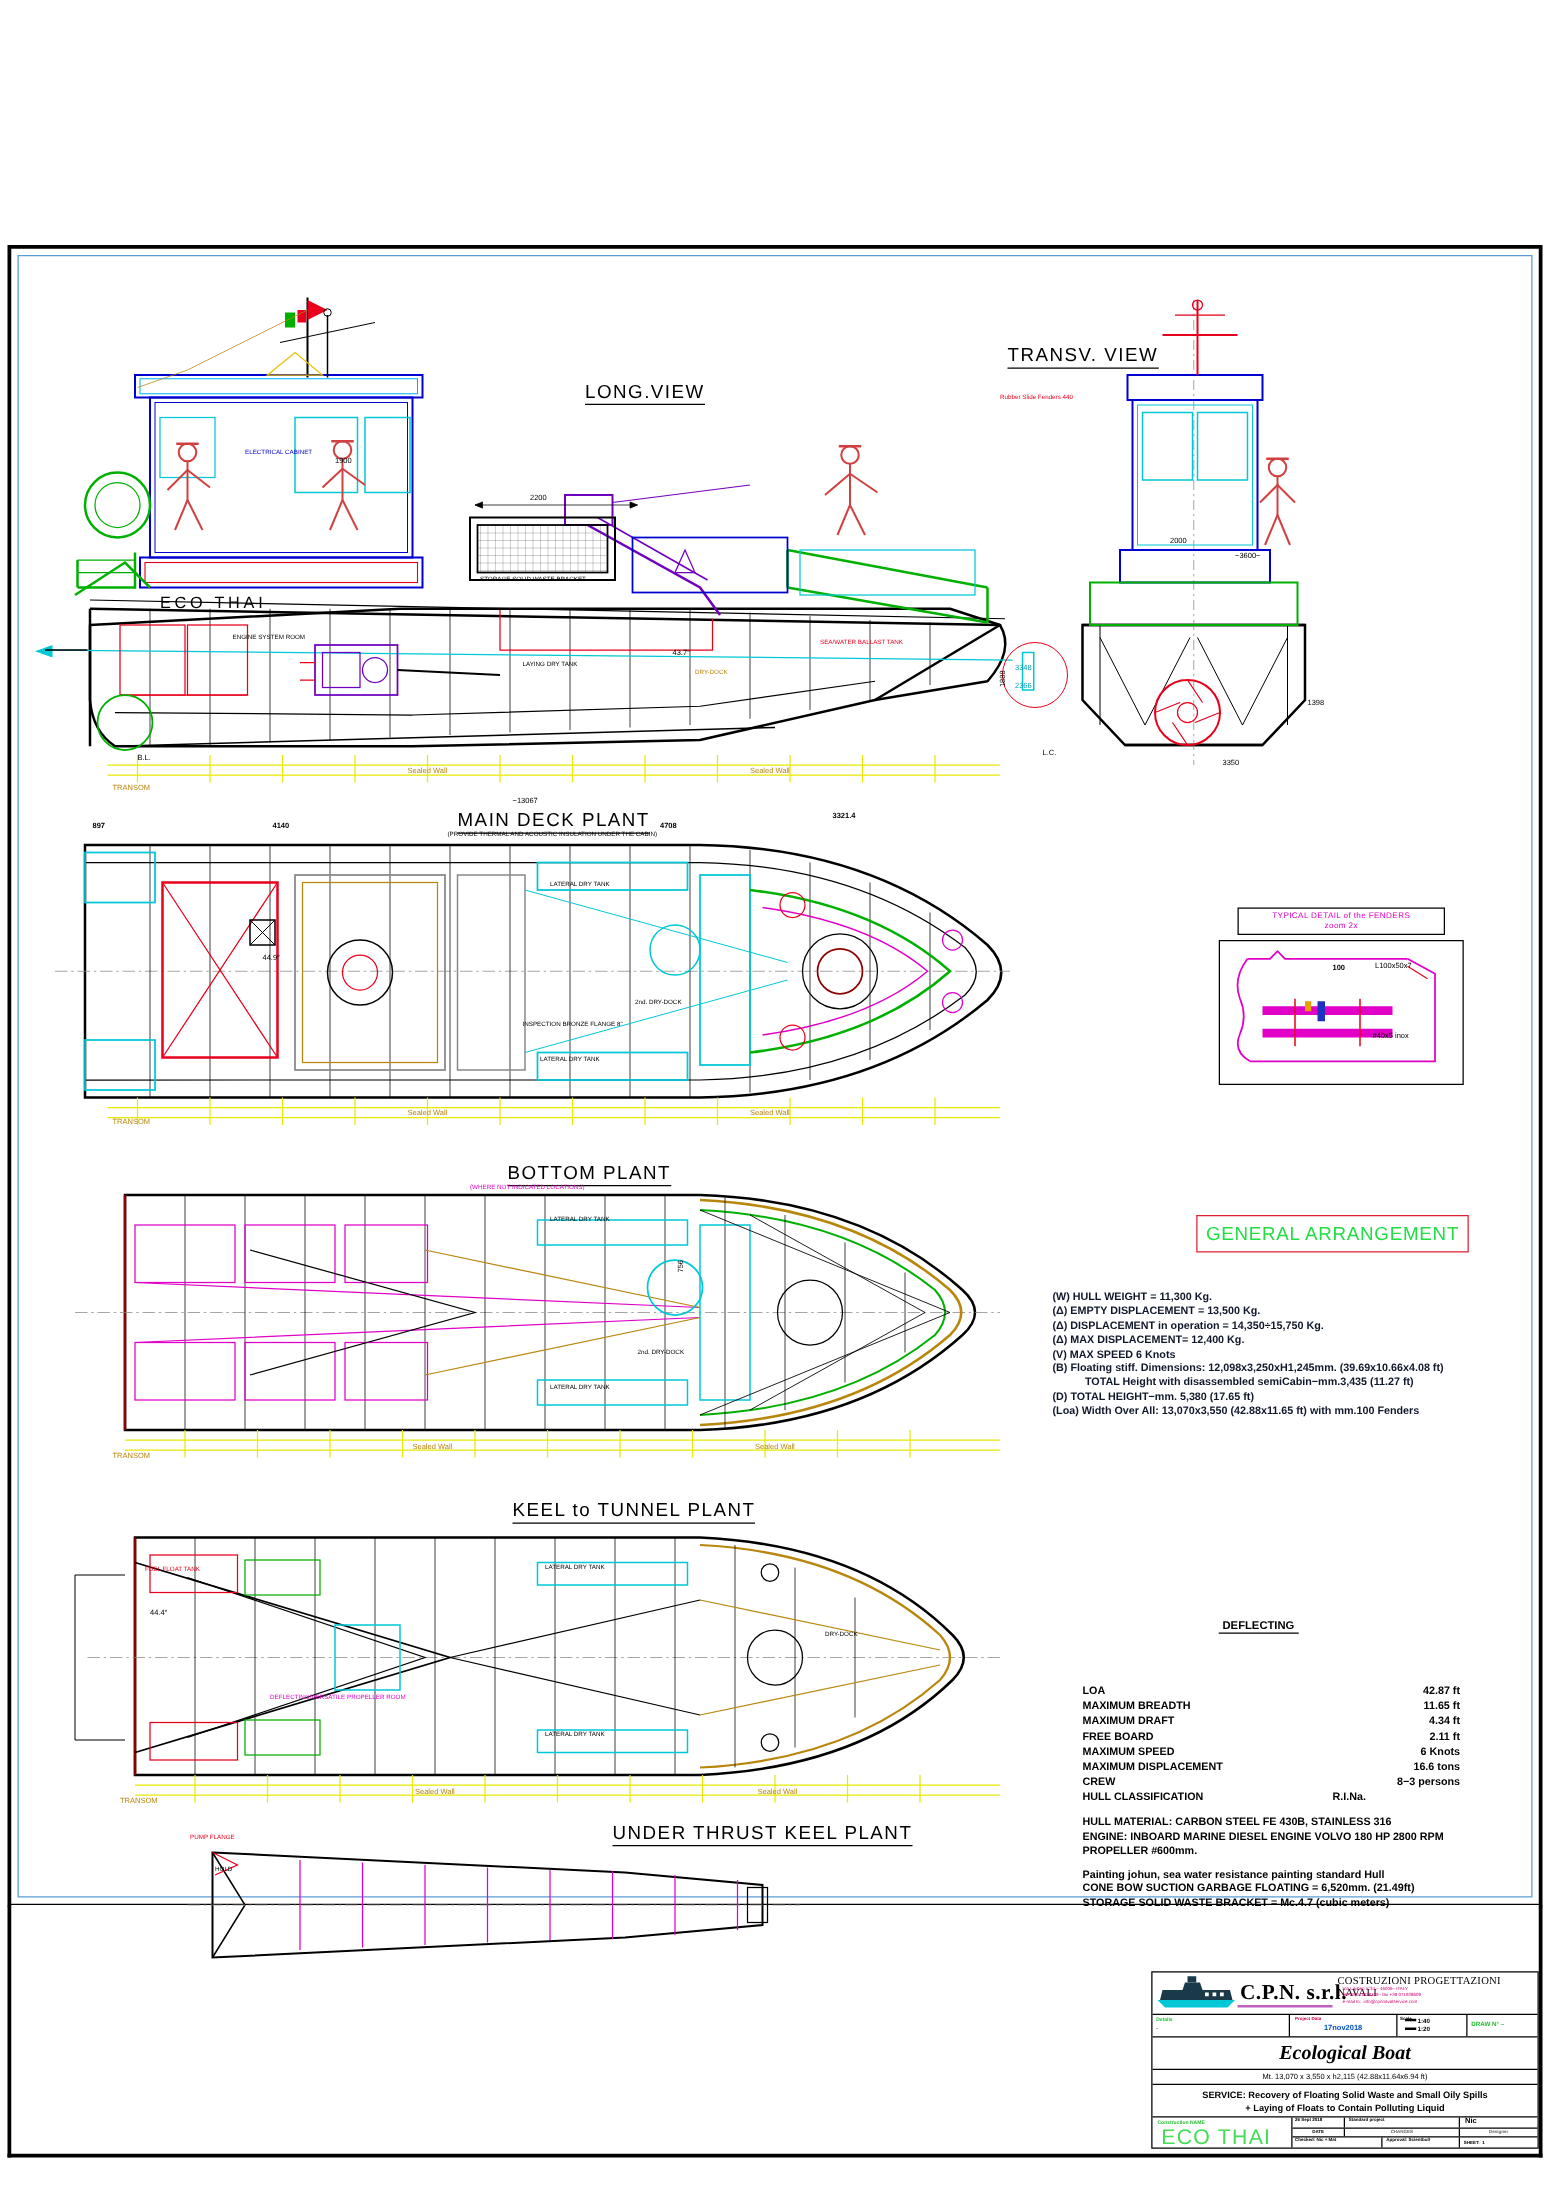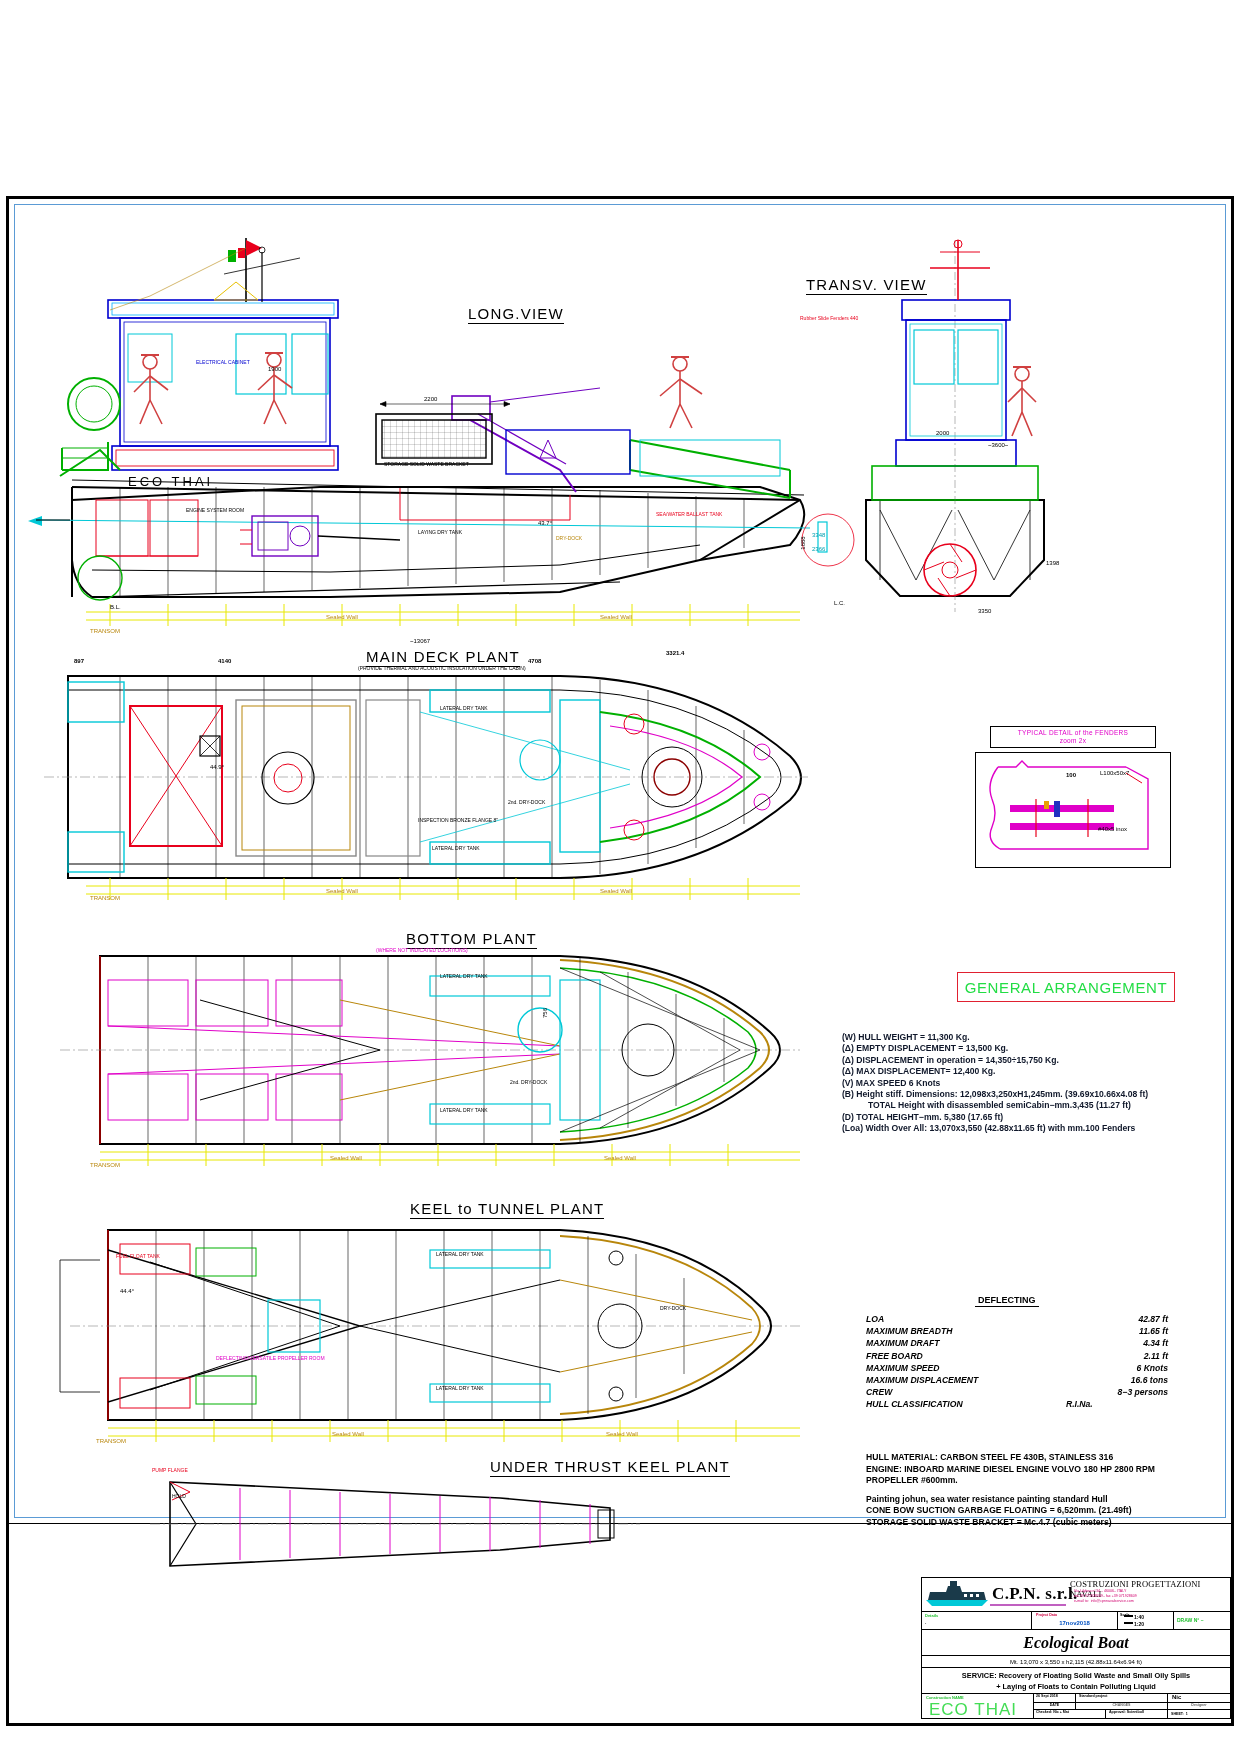--- a/index.html
+++ b/index.html
@@ -23,21 +23,21 @@
   .ga-banner span{color:#22dd44;font-size:15px;letter-spacing:.6px;}
 
   
   .spec{position:absolute;left:842px;top:1032px;width:392px;color:#0f172a;}
   .spec div{font-size:8.6px;line-height:11.4px;white-space:nowrap;font-weight:bold;font-family:"Liberation Sans",sans-serif;}
   .spec .ind{padding-left:26px;}
   .spec .tanks{margin-top:7px;}
   .spec .tanks div{padding-left:46px;}
 
   .part-title{position:absolute;left:975px;top:1295px;font-size:9px;font-weight:bold;border-bottom:1px solid #000;padding:0 3px 1px 3px;}
-  .ptable{position:absolute;left:866px;top:1313px;width:368px;font-style:italic;}
+  .ptable{position:absolute;left:866px;top:1346px;width:368px;}
   .ptable .prow{display:flex;font-size:8.6px;font-weight:bold;line-height:12.2px;}
   .ptable .pk{width:182px;}
   .ptable .pv{width:120px;text-align:right;}
 
   .spec2{position:absolute;left:866px;top:1452px;width:380px;}
   .spec2 div{font-size:8.6px;line-height:11.6px;font-weight:bold;white-space:nowrap;}
   .spec2 .gap{margin-top:7px;}
 
   
   .tblock{position:absolute;left:921px;top:1577px;width:310px;height:142px;border:1.5px solid #000;box-sizing:border-box;background:#fff;}
@@ -616,21 +616,21 @@
 <div class="ga-banner">
   <span>GENERAL ARRANGEMENT</span>
 </div>
 
 <div class="spec">
   <div>(W) HULL WEIGHT = 11,300 Kg.</div>
   <div>(Δ) EMPTY DISPLACEMENT = 13,500 Kg.</div>
   <div>(Δ) DISPLACEMENT in operation = 14,350÷15,750 Kg.</div>
   <div>(Δ) MAX DISPLACEMENT= 12,400 Kg.</div>
   <div>(V) MAX SPEED 6 Knots</div>
-  <div>(B) Height stiff. Dimensions: 12,098x3,250xH1,245mm.  (39.69x10.66x4.08  ft)</div>
+  <div>(B) Floating stiff. Dimensions: 12,098x3,250xH1,245mm.  (39.69x10.66x4.08  ft)</div>
   <div class="ind">TOTAL Height with disassembled semiCabin−mm.3,435  (11.27  ft)</div>
   <div>(D) TOTAL HEIGHT−mm. 5,380  (17.65  ft)</div>
   <div>(Loa) Width Over All: 13,070x3,550  (42.88x11.65  ft)  with  mm.100 Fenders</div>
 </div>
 
 <div class="part-title">DEFLECTING</div>
 <div class="ptable">
   <div class="prow">
       <div class="pk">LOA</div>
       <div class="pv">42.87 ft</div>

